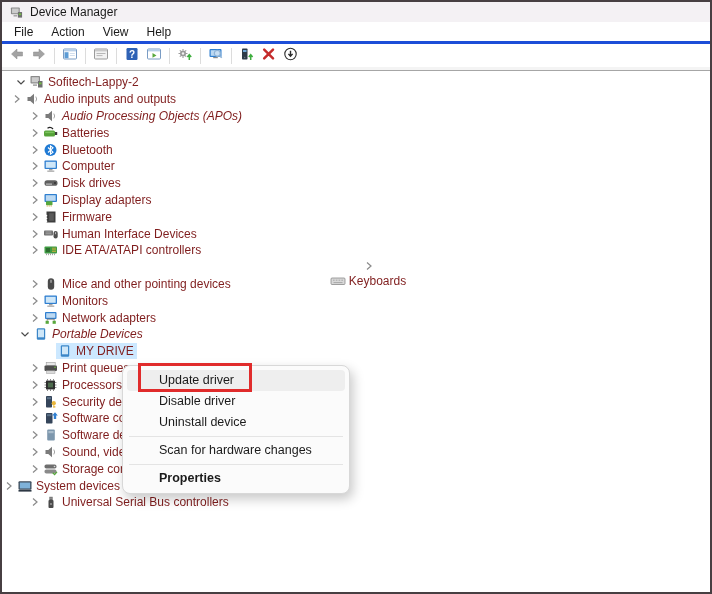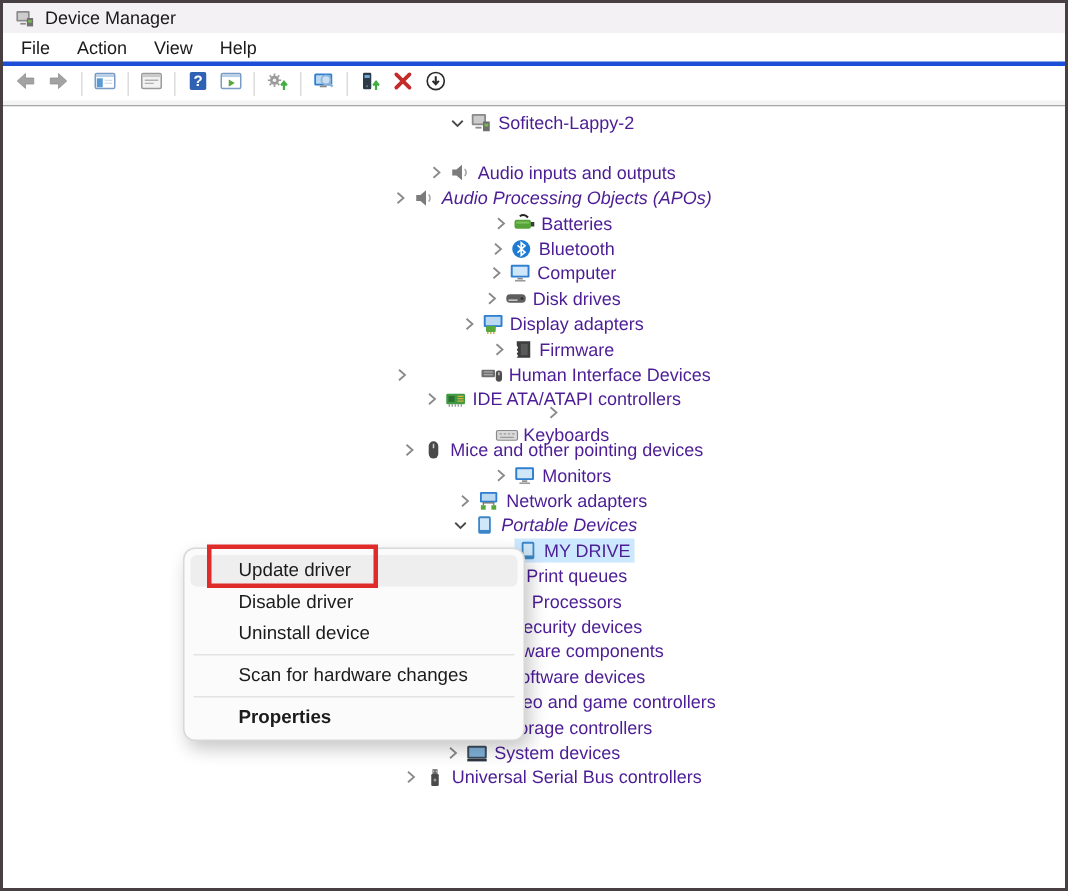--- a/index.html
+++ b/index.html
@@ -26,21 +26,21 @@
   }
   .toolbar-edge { height:4px; background:#f4f4f4; border-bottom:1px solid #a6a6a6; }
   .tbtn {
     width:22px; height:21px; border:none; background:transparent;
     display:flex; align-items:center; justify-content:center; padding:0;
   }
   .tsep { width:1px; height:16px; background:#dcdcdc; margin:0 4px; flex:none; }
   .tree { position:relative; padding-top:3px; background:#fff; }
   .tree-row {
     height:16.8px; display:flex; align-items:center; white-space:nowrap;
-    font-size:12px; color:#4c1d95;justify-content:center;
+    font-size:12px; color:#7f1d1d;
   }
   .chev { width:14px; height:14px; flex:none; display:flex; align-items:center; justify-content:center; }
   .devicon { width:16px; height:14px; flex:none; margin-right:3px; display:flex; align-items:center; }
   .sel-wrap { display:flex; align-items:center; padding:1px 3px 1px 1px; }
   .sel-wrap.selected { background:#cce8ff; }
   .tree-label { line-height:14px; }
   .context-menu {
     position:absolute; left:120px; top:363px; width:228px;
     background:#fbfbfb; border:1px solid #d8d8d8; border-radius:8px;
     box-shadow:3px 5px 12px rgba(0,0,0,0.22); padding:4px;
@@ -177,21 +177,21 @@
               <rect x="1.5" y="1" width="9.5" height="7.5" rx="0.8" fill="#8a8a8a"></rect>
               <rect x="2.7" y="2.2" width="7.1" height="5.1" fill="#cccccc"></rect>
               <rect x="4" y="9.5" width="4" height="1.2" fill="#8a8a8a"></rect>
               <rect x="9" y="6" width="4.5" height="6.5" fill="#6f6f6f"></rect>
               <rect x="10" y="7.5" width="2.5" height="1.8" fill="#74c042"></rect>
             </svg>
           </span>
           <span class="tree-label">Sofitech-Lappy-2</span>
         </span>
       </div>
-      <div class="tree-row" style="padding-left: 26px; margin-top: 16px;">
+      <div class="tree-row" style="padding-left: 8px;">
         <span class="chev">
           <svg viewBox="0 0 14 14" width="16" height="14">
             <path d="M5 3.5 L9 7 L5 10.5" fill="none" stroke="#8a8a8a" stroke-width="1.2"></path>
           </svg>
         </span>
         <span class="sel-wrap">
           <span class="devicon">
             <svg viewBox="0 0 16 14" width="16" height="14">
               <path d="M2.5 5 h2.8 l3.7 -3.2 v10.4 l-3.7 -3.2 h-2.8 z" fill="#7b7b7b"></path>
               <path d="M10.8 4.6 q1.8 2.4 0 4.8" stroke="#a5a5a5" stroke-width="1" fill="none"></path>
@@ -312,21 +312,21 @@
         <span class="sel-wrap">
           <span class="devicon">
             <svg viewBox="0 0 16 14" width="16" height="14">
               <path d="M3.5 1.5 h9 v11 h-9 l0.9-1.35 -0.9-1.35 0.9-1.35 -0.9-1.35 0.9-1.35 -0.9-1.35 z" fill="#3e3e3e"></path>
               <rect x="6.2" y="3.2" width="4.6" height="7.6" fill="#5a5a5a"></rect>
             </svg>
           </span>
           <span class="tree-label">Firmware</span>
         </span>
       </div>
-      <div class="tree-row" style="padding-left: 26px; gap: 44px;">
+      <div class="tree-row" style="padding-left: 26px;">
         <span class="chev">
           <svg viewBox="0 0 14 14" width="16" height="14">
             <path d="M5 3.5 L9 7 L5 10.5" fill="none" stroke="#8a8a8a" stroke-width="1.2"></path>
           </svg>
         </span>
         <span class="sel-wrap">
           <span class="devicon">
             <svg viewBox="0 0 16 14" width="16" height="14">
               <rect x="1" y="3.5" width="9" height="5" rx="0.9" fill="#6e6e6e"></rect>
               <path d="M2.5 5 h6 M2.5 6.8 h6" stroke="#bdbdbd" stroke-width="0.7"></path>

